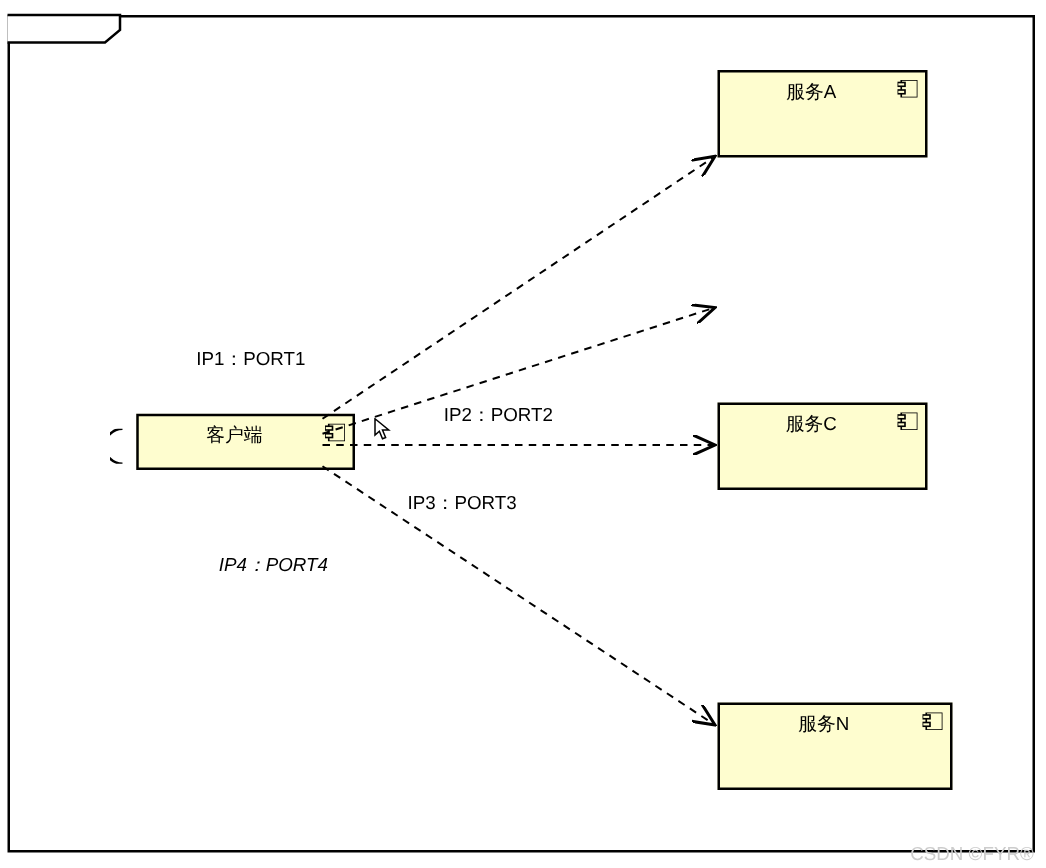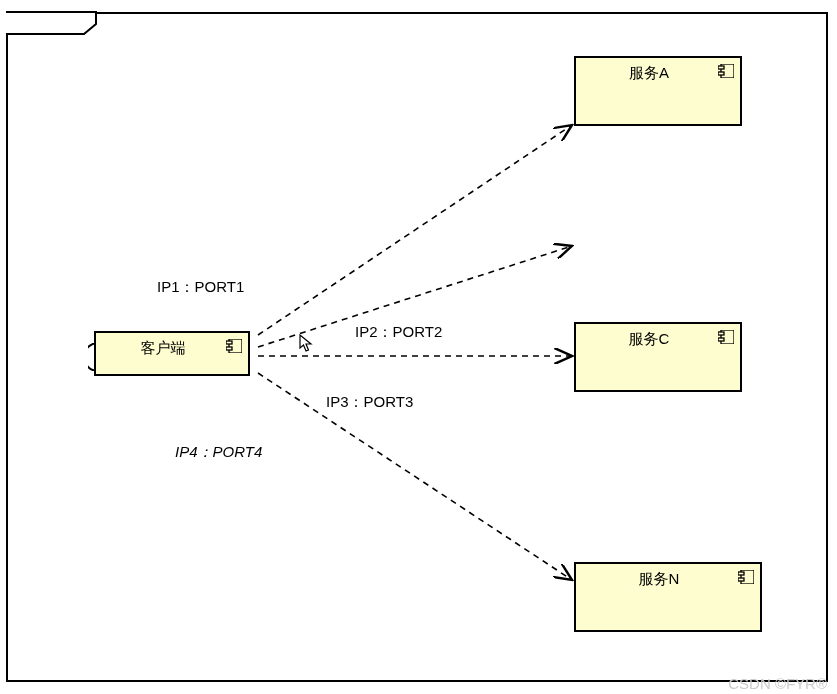--- a/index.html
+++ b/index.html
@@ -131,21 +131,21 @@
     <line x1="258" y1="356" x2="572" y2="356" stroke="#000" stroke-width="1.6" stroke-dasharray="6,5" marker-end="url(#arrowhead)"></line>
     <line x1="258" y1="373" x2="572" y2="580" stroke="#000" stroke-width="1.6" stroke-dasharray="6,5" marker-end="url(#arrowhead)"></line>
   </svg>
 
   <div class="interface-socket" style="left:88px; top:343px;">
     <svg width="20" height="28" viewBox="0 0 20 28">
       <path d="M 10 0 A 13 13 0 0 0 10 28" fill="none" stroke="#000" stroke-width="2"></path>
     </svg>
   </div>
 
-  <div class="component" style="left:94px; top:331px; width:156px; height:45px;">
+  <div class="component" style="left:109px; top:331px; width:175px; height:45px;">
     <div class="component-label">客户端</div>
     <div class="component-icon">
       <svg width="16" height="14" viewBox="0 0 16 14">
         <rect x="3" y="0" width="13" height="14" fill="none" stroke="#000" stroke-width="1.3"></rect>
         <rect x="0" y="2" width="6" height="3" fill="#FEFDCF" stroke="#000" stroke-width="1.3"></rect>
         <rect x="0" y="8" width="6" height="3" fill="#FEFDCF" stroke="#000" stroke-width="1.3"></rect>
       </svg>
     </div>
   </div>
 

